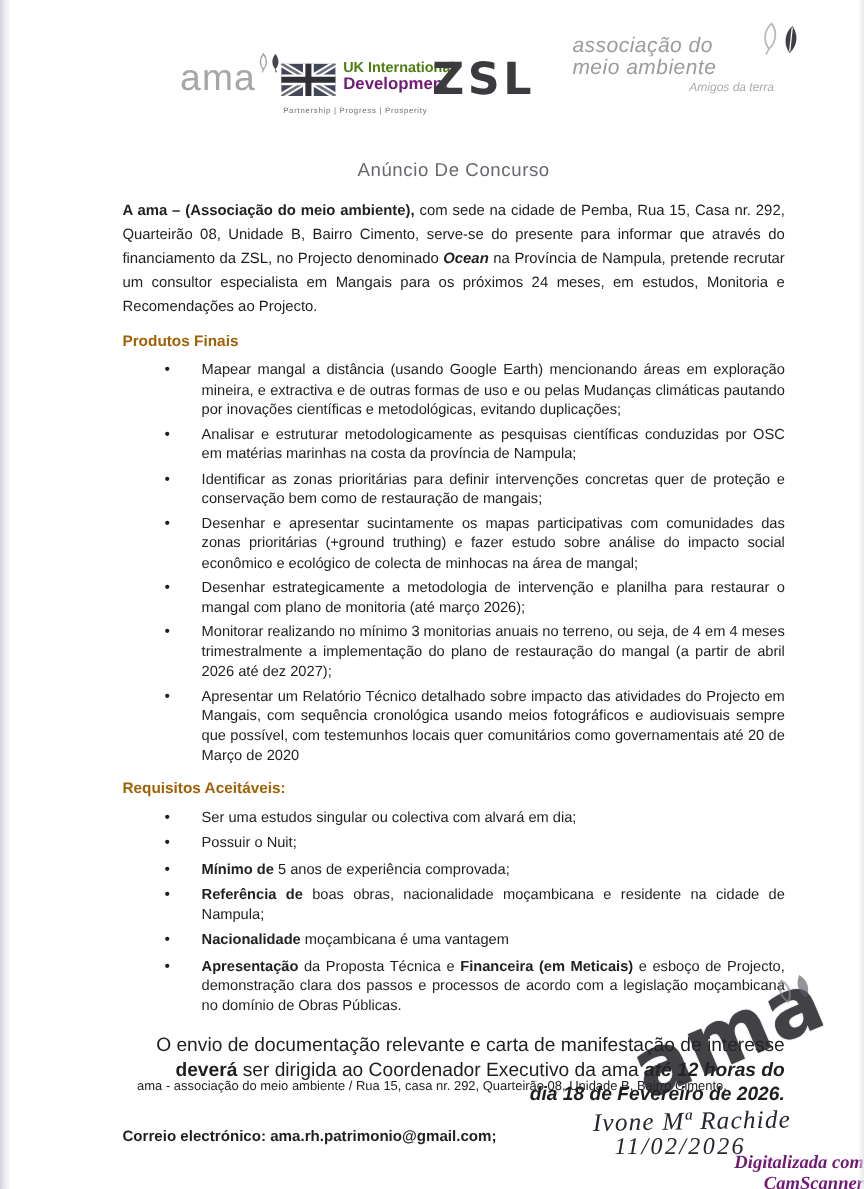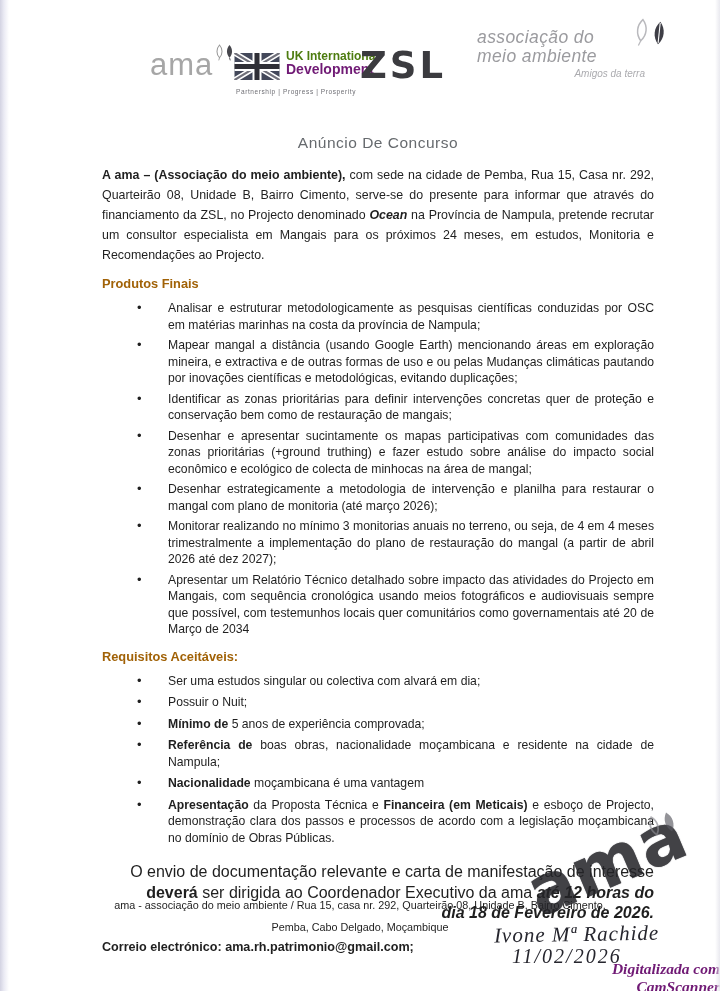--- a/index.html
+++ b/index.html
@@ -123,27 +123,27 @@
   </div>
 
   <div class="content">
 
     <div class="doc-title">Anúncio De Concurso</div>
 
     <p class="para"><span class="r-b">A ama – (Associação do meio ambiente),</span><span> com sede na cidade de Pemba, Rua 15, Casa nr. 292, Quarteirão 08, Unidade B, Bairro Cimento, serve-se do presente para informar que através do financiamento da ZSL, no Projecto denominado </span><span class="r-b r-i">Ocean</span><span> na Província de Nampula, pretende recrutar um consultor especialista em Mangais para os próximos 24 meses, em estudos, Monitoria e Recomendações ao Projecto.</span></p>
 
     <div class="section-heading">Produtos Finais</div>
     <ul class="bullets">
+        <li><span>Mapear mangal a distância (usando Google Earth) mencionando áreas em exploração mineira, e extractiva e de outras formas de uso e ou pelas Mudanças climáticas pautando por inovações científicas e metodológicas, evitando duplicações;</span></li>
         <li><span>Analisar e estruturar metodologicamente as pesquisas científicas conduzidas por OSC em matérias marinhas na costa da província de Nampula;</span></li>
-        <li><span>Mapear mangal a distância (usando Google Earth) mencionando áreas em exploração mineira, e extractiva e de outras formas de uso e ou pelas Mudanças climáticas pautando por inovações científicas e metodológicas, evitando duplicações;</span></li>
         <li><span>Identificar as zonas prioritárias para definir intervenções concretas quer de proteção e conservação bem como de restauração de mangais;</span></li>
         <li><span>Desenhar e apresentar sucintamente os mapas participativas com comunidades das zonas prioritárias (+ground truthing) e fazer estudo sobre análise do impacto social econômico e ecológico de colecta de minhocas na área de mangal;</span></li>
         <li><span>Desenhar estrategicamente a metodologia de intervenção e planilha para restaurar o mangal com plano de monitoria (até março 2026);</span></li>
         <li><span>Monitorar realizando no mínimo 3 monitorias anuais no terreno, ou seja, de 4 em 4 meses trimestralmente a implementação do plano de restauração do mangal (a partir de abril 2026 até dez 2027);</span></li>
-        <li><span>Apresentar um Relatório Técnico detalhado sobre impacto das atividades do Projecto em Mangais, com sequência cronológica usando meios fotográficos e audiovisuais sempre que possível, com testemunhos locais quer comunitários como governamentais até 20 de Março de 2034</span></li>
+        <li><span>Apresentar um Relatório Técnico detalhado sobre impacto das atividades do Projecto em Mangais, com sequência cronológica usando meios fotográficos e audiovisuais sempre que possível, com testemunhos locais quer comunitários como governamentais até 20 de Março de 2020</span></li>
       </ul>
 
     <div class="section-heading">Requisitos Aceitáveis:</div>
     <ul class="bullets req">
         <li><span>Ser uma estudos singular ou colectiva com alvará em dia;</span></li>
         <li><span>Possuir o Nuit;</span></li>
         <li><span class="r-b">Mínimo de</span><span> 5 anos de experiência comprovada;</span></li>
         <li><span class="r-b">Referência de</span><span> boas obras, nacionalidade moçambicana e residente na cidade de Nampula;</span></li>
         <li><span class="r-b">Nacionalidade</span><span> moçambicana é uma vantagem</span></li>
         <li><span class="r-b">Apresentação</span><span> da Proposta Técnica e </span><span class="r-b">Financeira (em Meticais)</span><span> e esboço de Projecto, demonstração clara dos passos e processos de acordo com a legislação moçambicana no domínio de Obras Públicas.</span></li>
@@ -159,20 +159,19 @@
     <svg width="13" height="26" viewBox="0 0 12 22">
         <path d="M6 1 C10.5 6 10.5 13 6 18 C1.5 13 1.5 6 6 1 Z" fill="none" stroke="#8c8c92" stroke-width="1.6"></path>
       </svg>
     <svg width="14" height="28" viewBox="0 0 12 22">
         <path d="M6 1 C10.5 6 10.5 13 6 18 C1.5 13 1.5 6 6 1 Z" fill="#5a5a62"></path>
       </svg>
   </span>
 
   <div class="footer">
     <div>ama - associação do meio ambiente / Rua 15, casa nr. 292, Quarteirão 08, Unidade B, Bairro Cimento,</div>
-    <div>Pemba, Cabo Delgado, Moçambique</div>
   </div>
 
   <div class="sig-name hand">Ivone Mª Rachide</div>
   <div class="sig-date hand">11/02/2026</div>
   <div class="watermark hand">Digitalizada com CamScanner</div>
 
 </div>
 
 </body></html>

